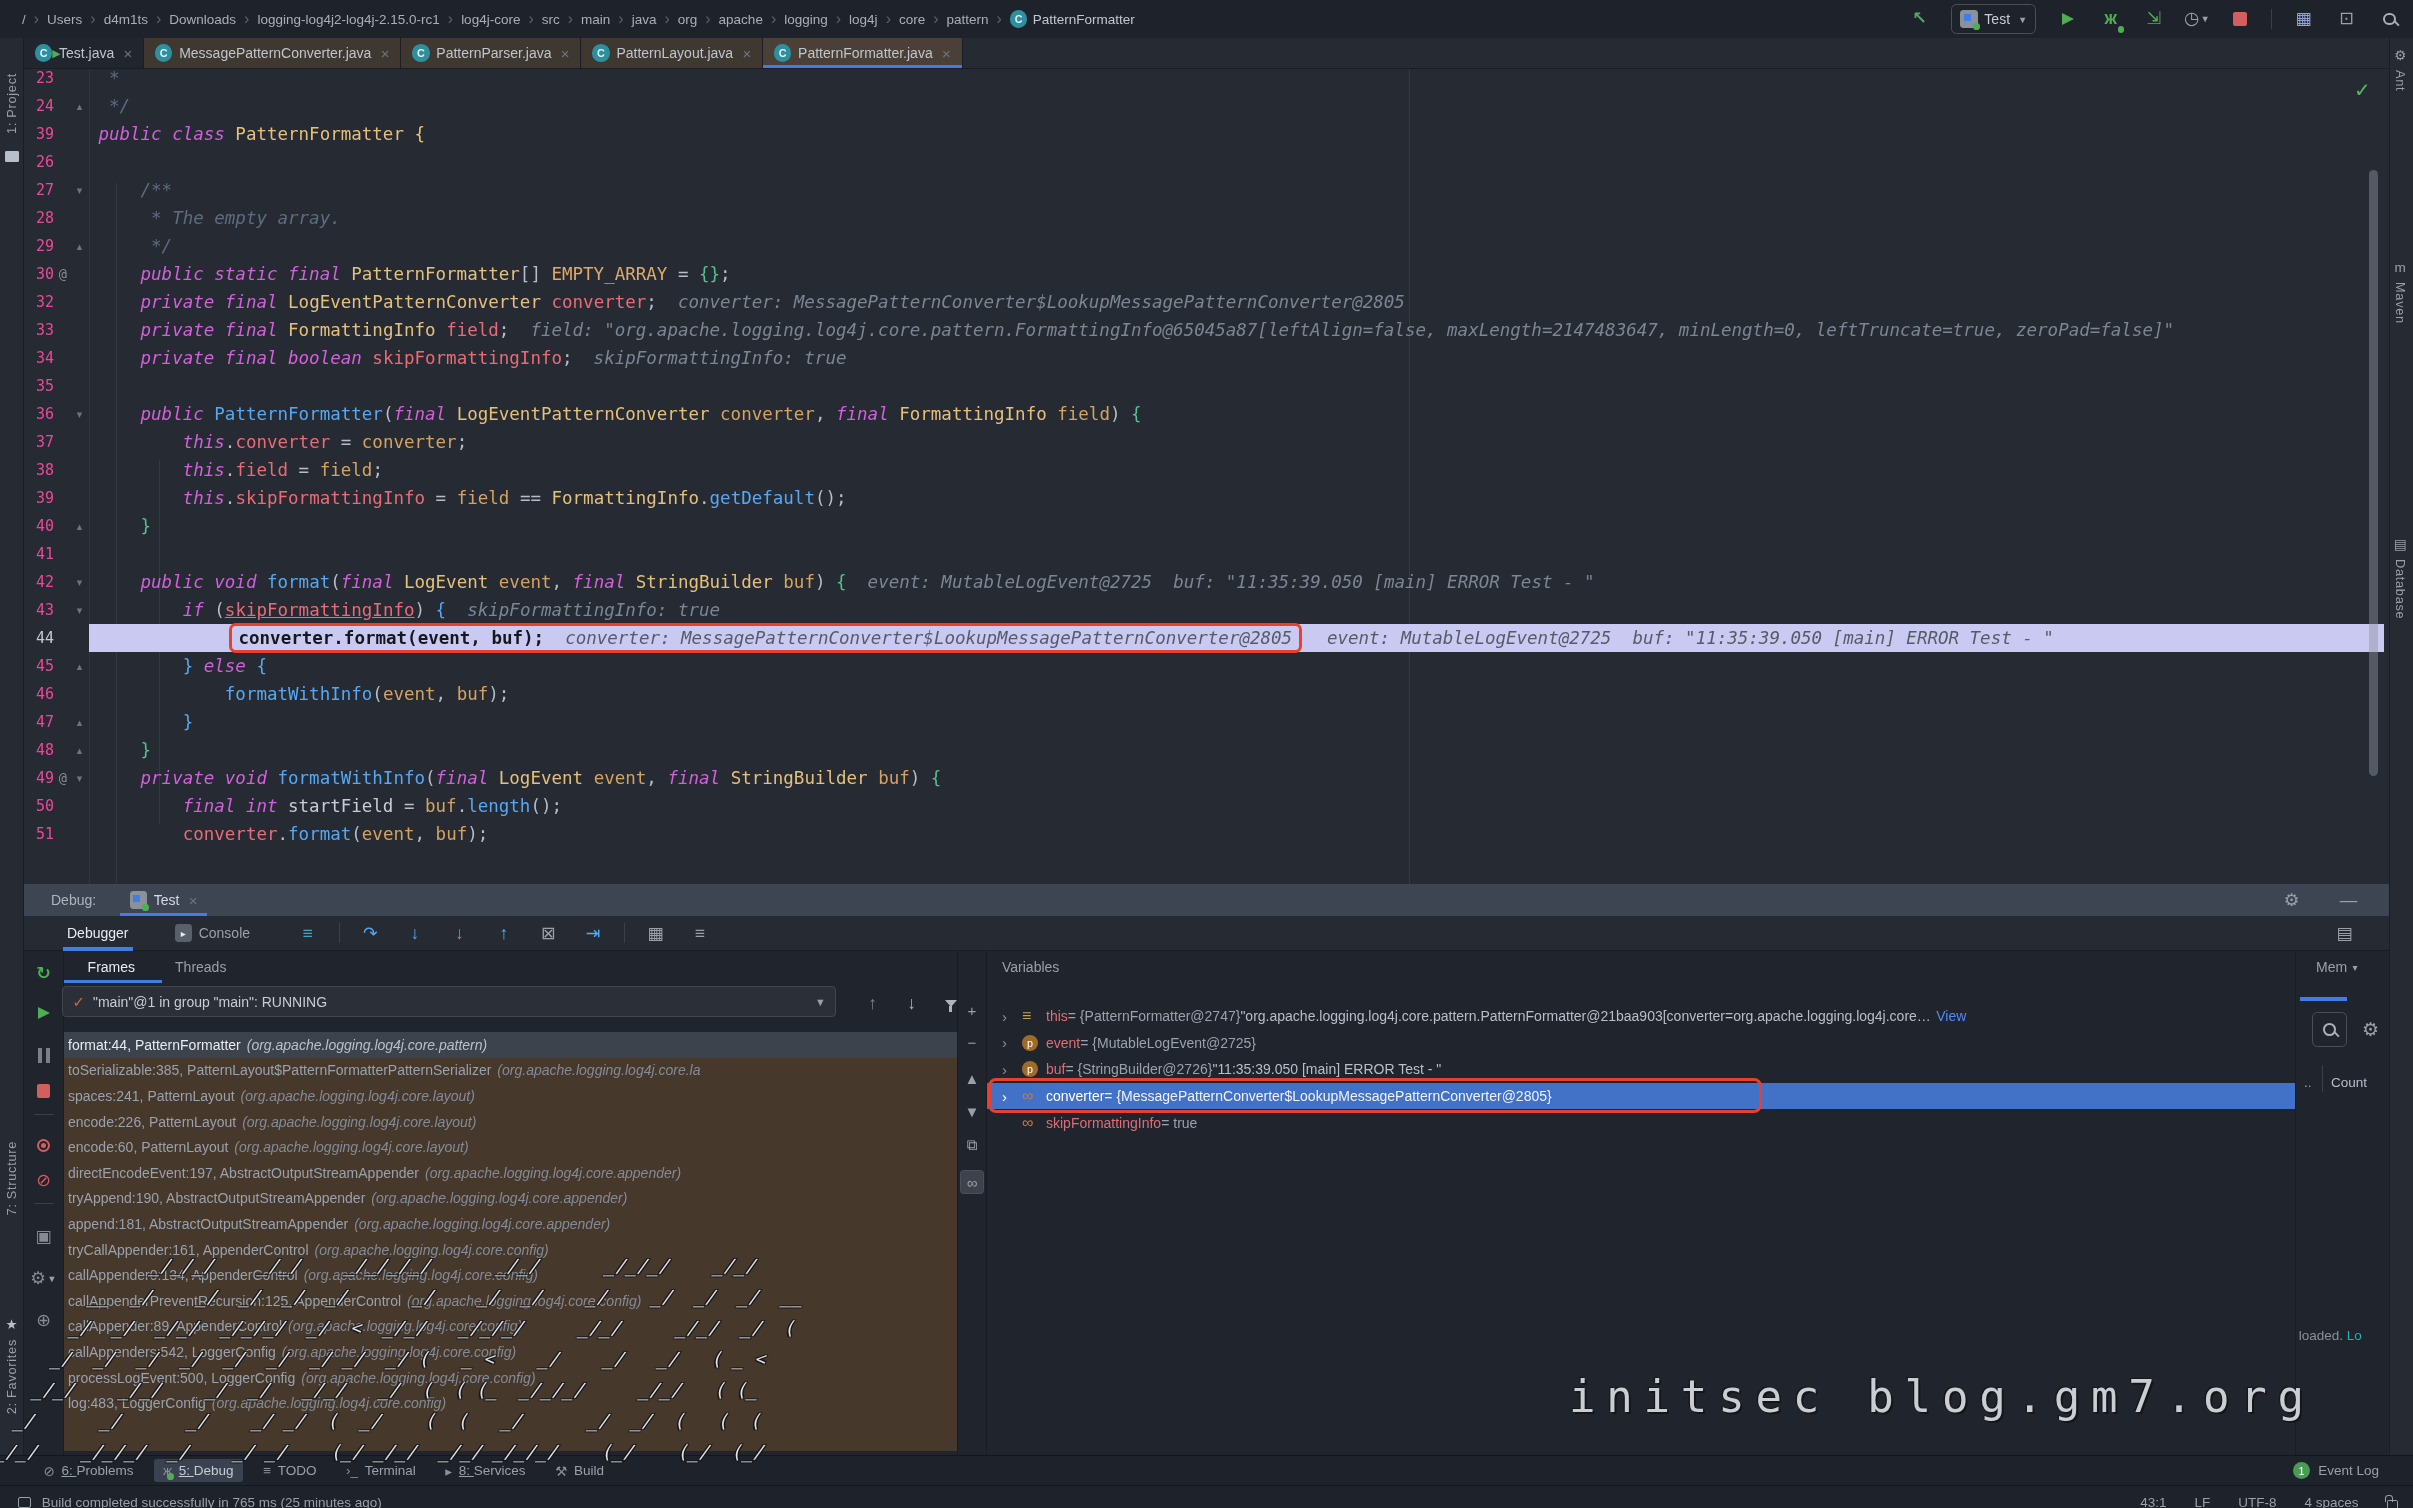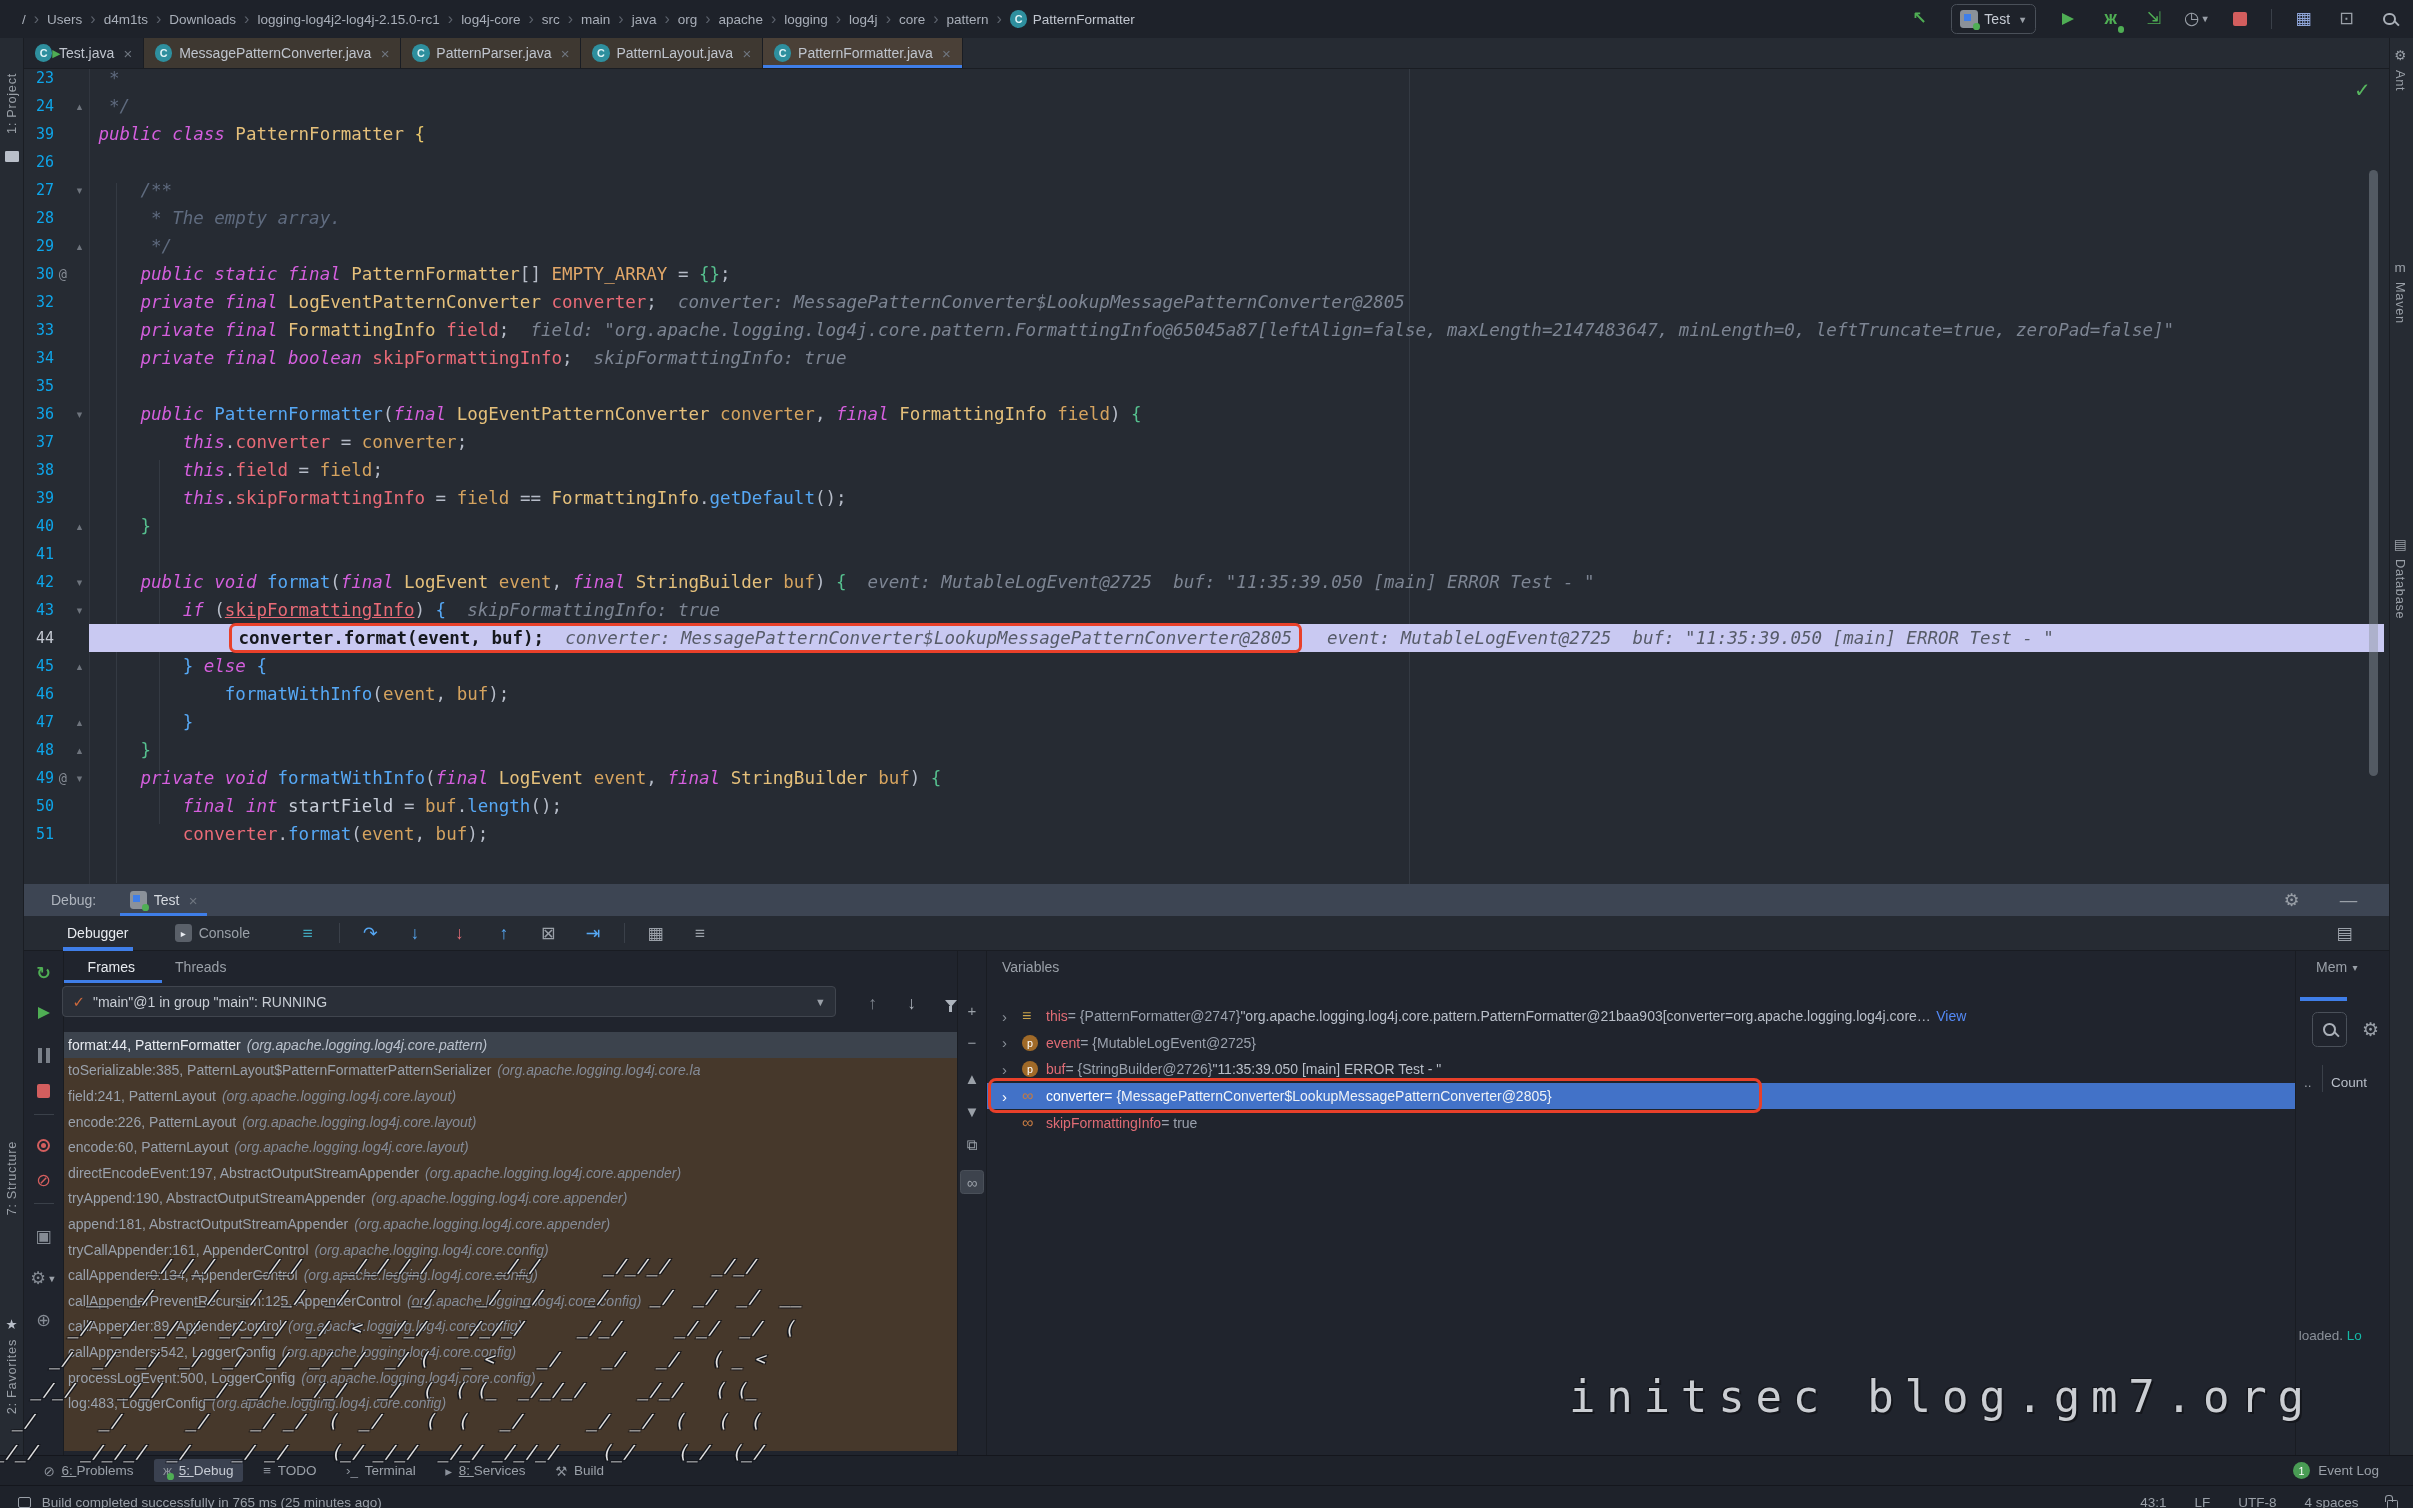--- a/index.html
+++ b/index.html
@@ -46,21 +46,21 @@
   .cicon{width:17.5px;height:17.5px;border-radius:50%;background:#2e8f9e;color:#dff3f6;font-weight:bold;font-size:10.8px;display:inline-flex;align-items:center;justify-content:center;flex:none}
   .run-ov{position:absolute;left:17.5px;top:2.7px;color:#4fae54;font-size:10.8px}
   .tabiconwrap{position:relative;display:inline-flex}
   
   #editor{left:24px;top:69px;width:2365px;height:815px;background:#262b33;overflow:hidden}
   .eguide{position:absolute;width:0.7px;background:#343a43;z-index:1}
   #gutline{position:absolute;left:65px;top:0;bottom:0;width:0.7px;background:#31363f}
   #elines{position:absolute;left:0;top:-4.7px;right:0}
   .cl{display:flex;height:28px;position:relative;align-items:center}
   .gut{width:65px;flex:none;display:flex;align-items:center;z-index:2}
-  .gnum{width:30px;text-align:right;color:#0ea5e9;font-family:"DejaVu Sans Mono",monospace;font-size:15px}
+  .gnum{width:30px;text-align:right;color:#ec4899;font-family:"DejaVu Sans Mono",monospace;font-size:15px}
   .cur .gnum{color:#c4c9d2}
   .gat{width:17.5px;text-align:center;color:#868c95;font-family:"DejaVu Sans Mono",monospace;font-size:13.5px}
   .gfold{width:16px;text-align:center;color:#6e747d;font-size:10.8px}
   .ct{font-family:"DejaVu Sans Mono",monospace;font-size:17.5px;line-height:28px;white-space:pre;z-index:2;padding-left:9.4px}
   .curbg{position:absolute;left:65px;right:5.4px;top:0;bottom:0;background:#c9c9f2;z-index:1}
   .redbox{border:3.4px solid #e8402a;border-radius:6.7px;padding:2px 6.7px;margin:0 4px}
   .tk-kw{color:#d55fde;font-style:italic}
   .tk-cls{color:#e5c07b}
   .tk-const{color:#e3a869}
   .tk-fld{color:#ea6b77}
@@ -644,21 +644,21 @@
   <div id="frameslist">
       <div class="frow sel">
         <span class="fm">format:44, PatternFormatter</span>
         <span class="fp">(org.apache.logging.log4j.core.pattern)</span>
       </div>
       <div class="frow">
         <span class="fm">toSerializable:385, PatternLayout$PatternFormatterPatternSerializer</span>
         <span class="fp">(org.apache.logging.log4j.core.la</span>
       </div>
       <div class="frow">
-        <span class="fm">field:241, PatternLayout</span>
+        <span class="fm">spaces:241, PatternLayout</span>
         <span class="fp">(org.apache.logging.log4j.core.layout)</span>
       </div>
       <div class="frow">
         <span class="fm">encode:226, PatternLayout</span>
         <span class="fp">(org.apache.logging.log4j.core.layout)</span>
       </div>
       <div class="frow">
         <span class="fm">encode:60, PatternLayout</span>
         <span class="fp">(org.apache.logging.log4j.core.layout)</span>
       </div>

